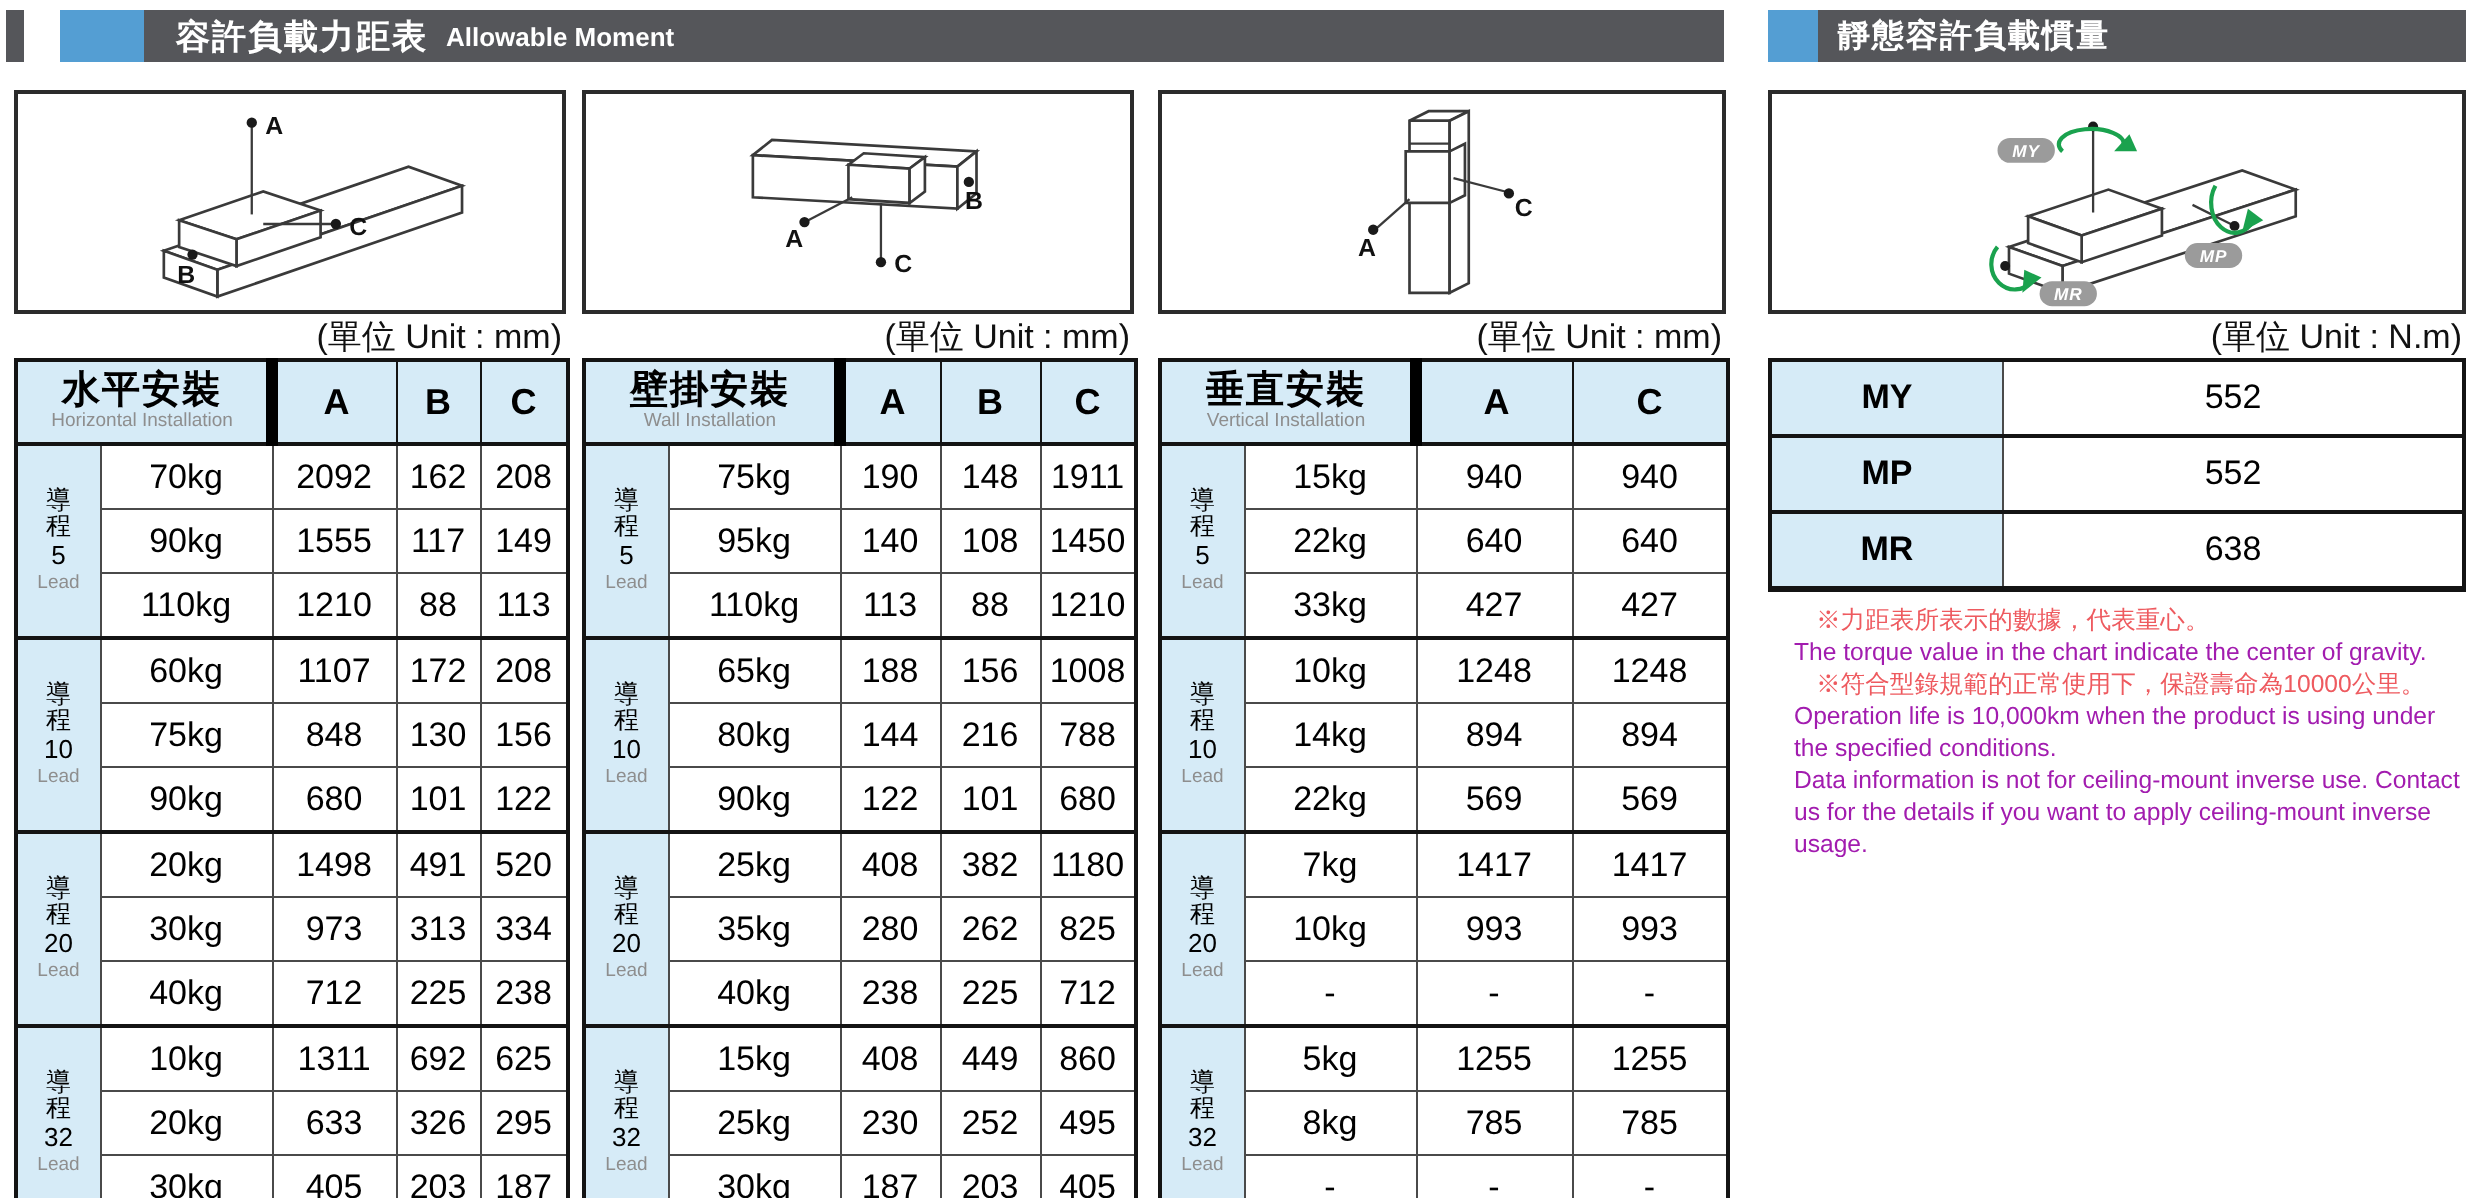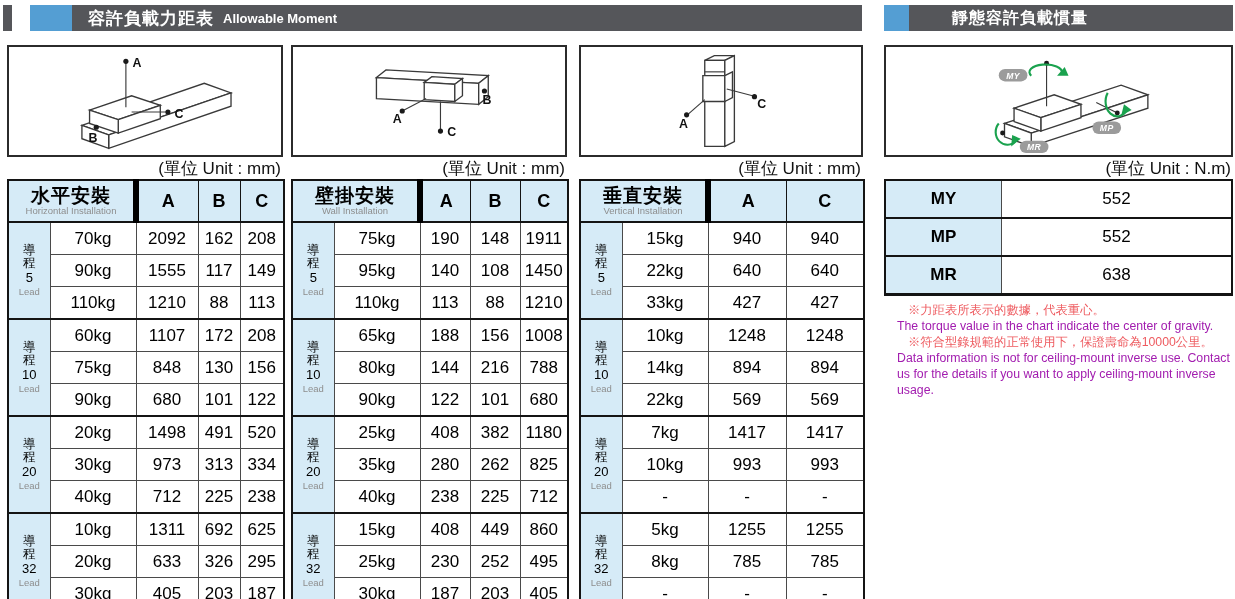--- a/index.html
+++ b/index.html
@@ -7,21 +7,21 @@
     width:1235px;height:599px;position:relative;background:#fff;
     font-family:"Liberation Sans", sans-serif;color:#000;overflow:hidden;
   }
   
   .hseg{position:absolute;top:5px;height:26px;}
   .hstrip{background:#55565a;}
   .hblue{background:#549ed3;}
   .hbar{background:#55565a;display:flex;align-items:center;color:#fff;box-sizing:border-box;}
   .hbar .zh{font-weight:bold;font-size:17px;letter-spacing:1px;white-space:nowrap;}
   .hbar .en{font-weight:bold;font-size:13px;margin-left:9px;white-space:nowrap;}
-  #hdr-right-bar .zh{font-size:16px;margin-left:33px;}
+  #hdr-right-bar .zh{font-size:16px;}
   #hdr-right-bar .en{font-size:10px;margin-left:7px;margin-top:39px;}
   
   .col{position:absolute;top:45px;}
   #col-0{left:7px;width:276px;}
   #col-1{left:291px;width:276px;}
   #col-2{left:579px;width:284px;}
   #col-3{left:884px;width:349px;}
   .diagram{height:112px;border:2px solid #2b2b2b;box-sizing:border-box;background:#fff;}
   .diagram svg{display:block;width:100%;height:100%;}
   .unit-row{height:22px;line-height:23px;text-align:right;font-size:17px;color:#111;padding-right:2px;}
@@ -529,15 +529,16 @@
       <tr>
         <td class="skey">MR</td>
         <td class="sval">638</td>
       </tr>
     </tbody>
   </table>
   <div class="notes">
     <div class="note-zh">※力距表所表示的數據，代表重心。</div>
     <div class="note-en">The torque value in the chart indicate the center of gravity.</div>
     <div class="note-zh">※符合型錄規範的正常使用下，保證壽命為10000公里。</div>
+    <div class="note-en">Operation life is 10,000km when the product is using under the specified conditions.</div>
     <div class="note-en">Data information is not for ceiling-mount inverse use. Contact us for the details if you want to apply ceiling-mount inverse usage.</div>
   </div>
 </div>
 
 </body></html>

